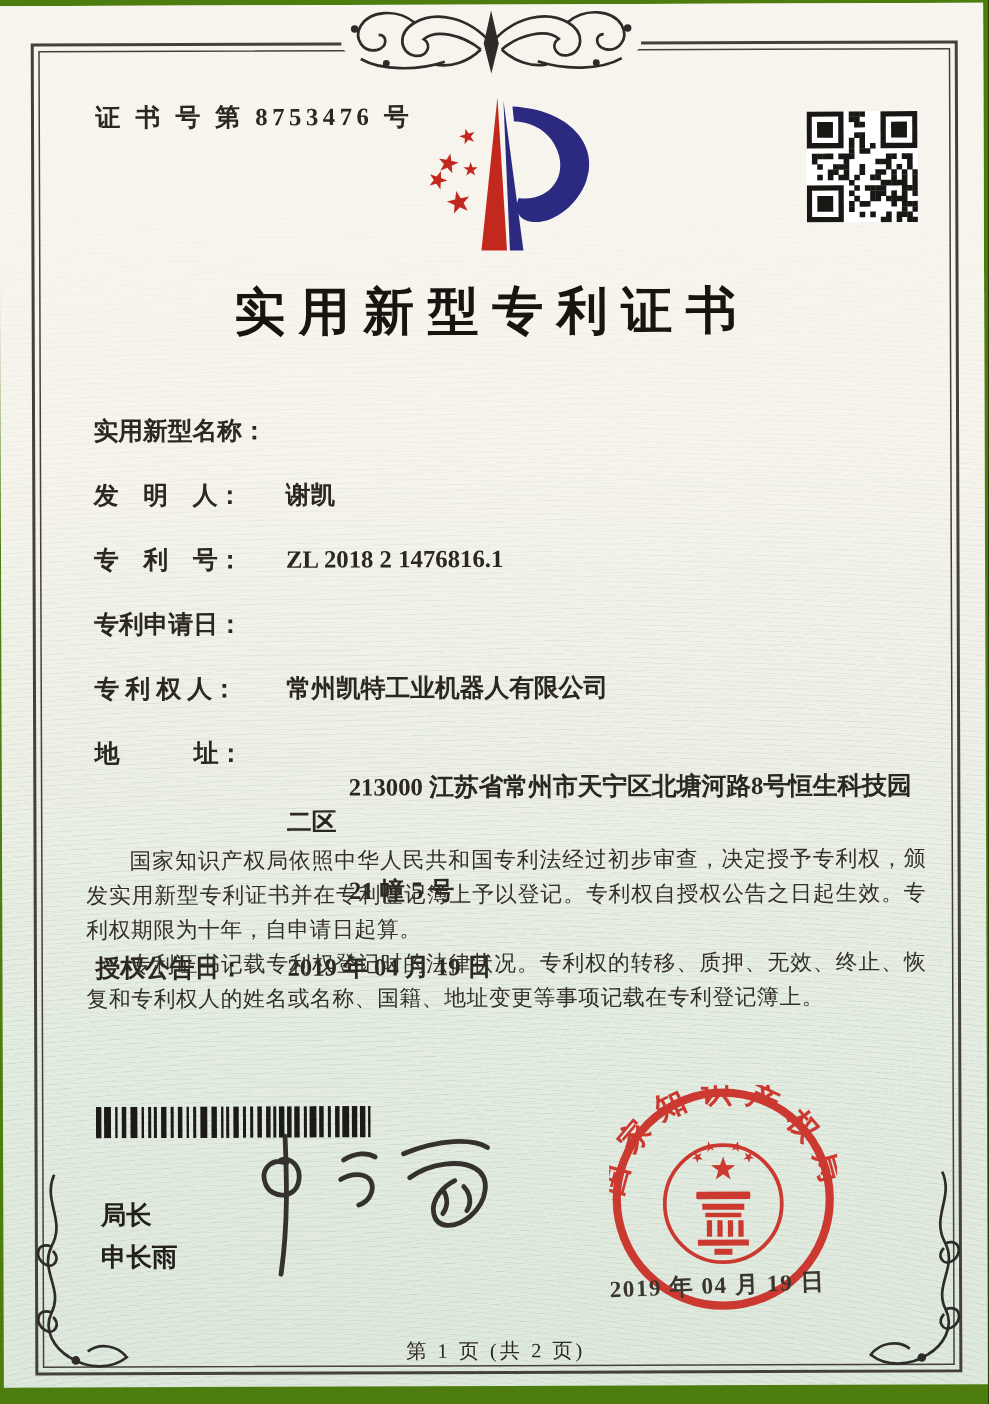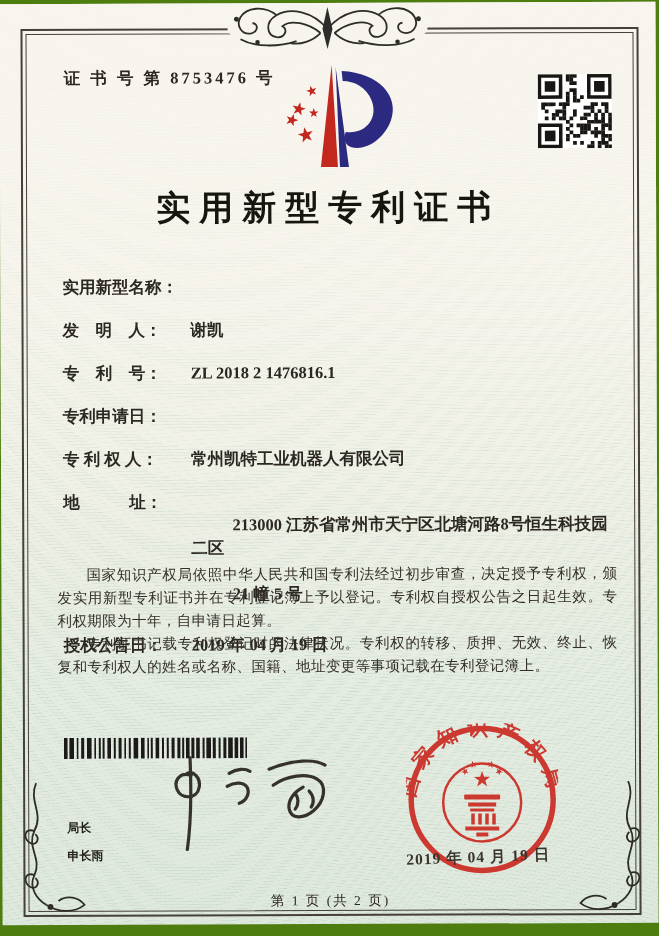--- a/index.html
+++ b/index.html
@@ -27,21 +27,21 @@
   .row.addr{margin-bottom:5px;}
   .lab{flex:none;width:128px;white-space:pre;}
   .val{white-space:pre-wrap;}
   .grant{display:flex;}
   .grant .g1{flex:none;width:312px;display:flex;}
   .grant .g2{display:flex;}
   .paras{position:absolute;left:56px;right:40px;top:560px;font-size:14.5px;line-height:23px;
          color:#332f28;text-align:justify;}
   .paras p{margin:0;text-indent:2em;letter-spacing:.4px;}
   .barcode{position:absolute;left:62px;top:734px;width:186px;height:21px;}
-  .director{position:absolute;left:65px;top:811px;font-size:12px;font-weight:700;line-height:28px;color:#23201b;font-family:Liberation Mono, monospace;}
+  .director{position:absolute;left:65px;top:793px;font-size:17px;font-weight:700;line-height:28px;color:#23201b;}
   .sig{position:absolute;left:155px;top:748px;width:200px;height:106px;}
   .seal{position:absolute;left:404px;top:721px;width:152px;height:152px;opacity:.95;}
   .seal-date{position:absolute;left:404px;top:844px;width:180px;font-size:15.5px;font-weight:600;
              letter-spacing:1px;color:#3a352d;transform:rotate(-2deg);}
   .footer{position:absolute;left:0;right:0;top:889px;text-align:center;font-size:13.5px;letter-spacing:2px;color:#2b2722;}
   .flourish{position:absolute;bottom:10px;width:64px;height:132px;}
   .flourish.bl{left:20px;}
   .flourish.br{right:16px;transform:scaleX(-1);}
   svg{display:block;}
 </style>

